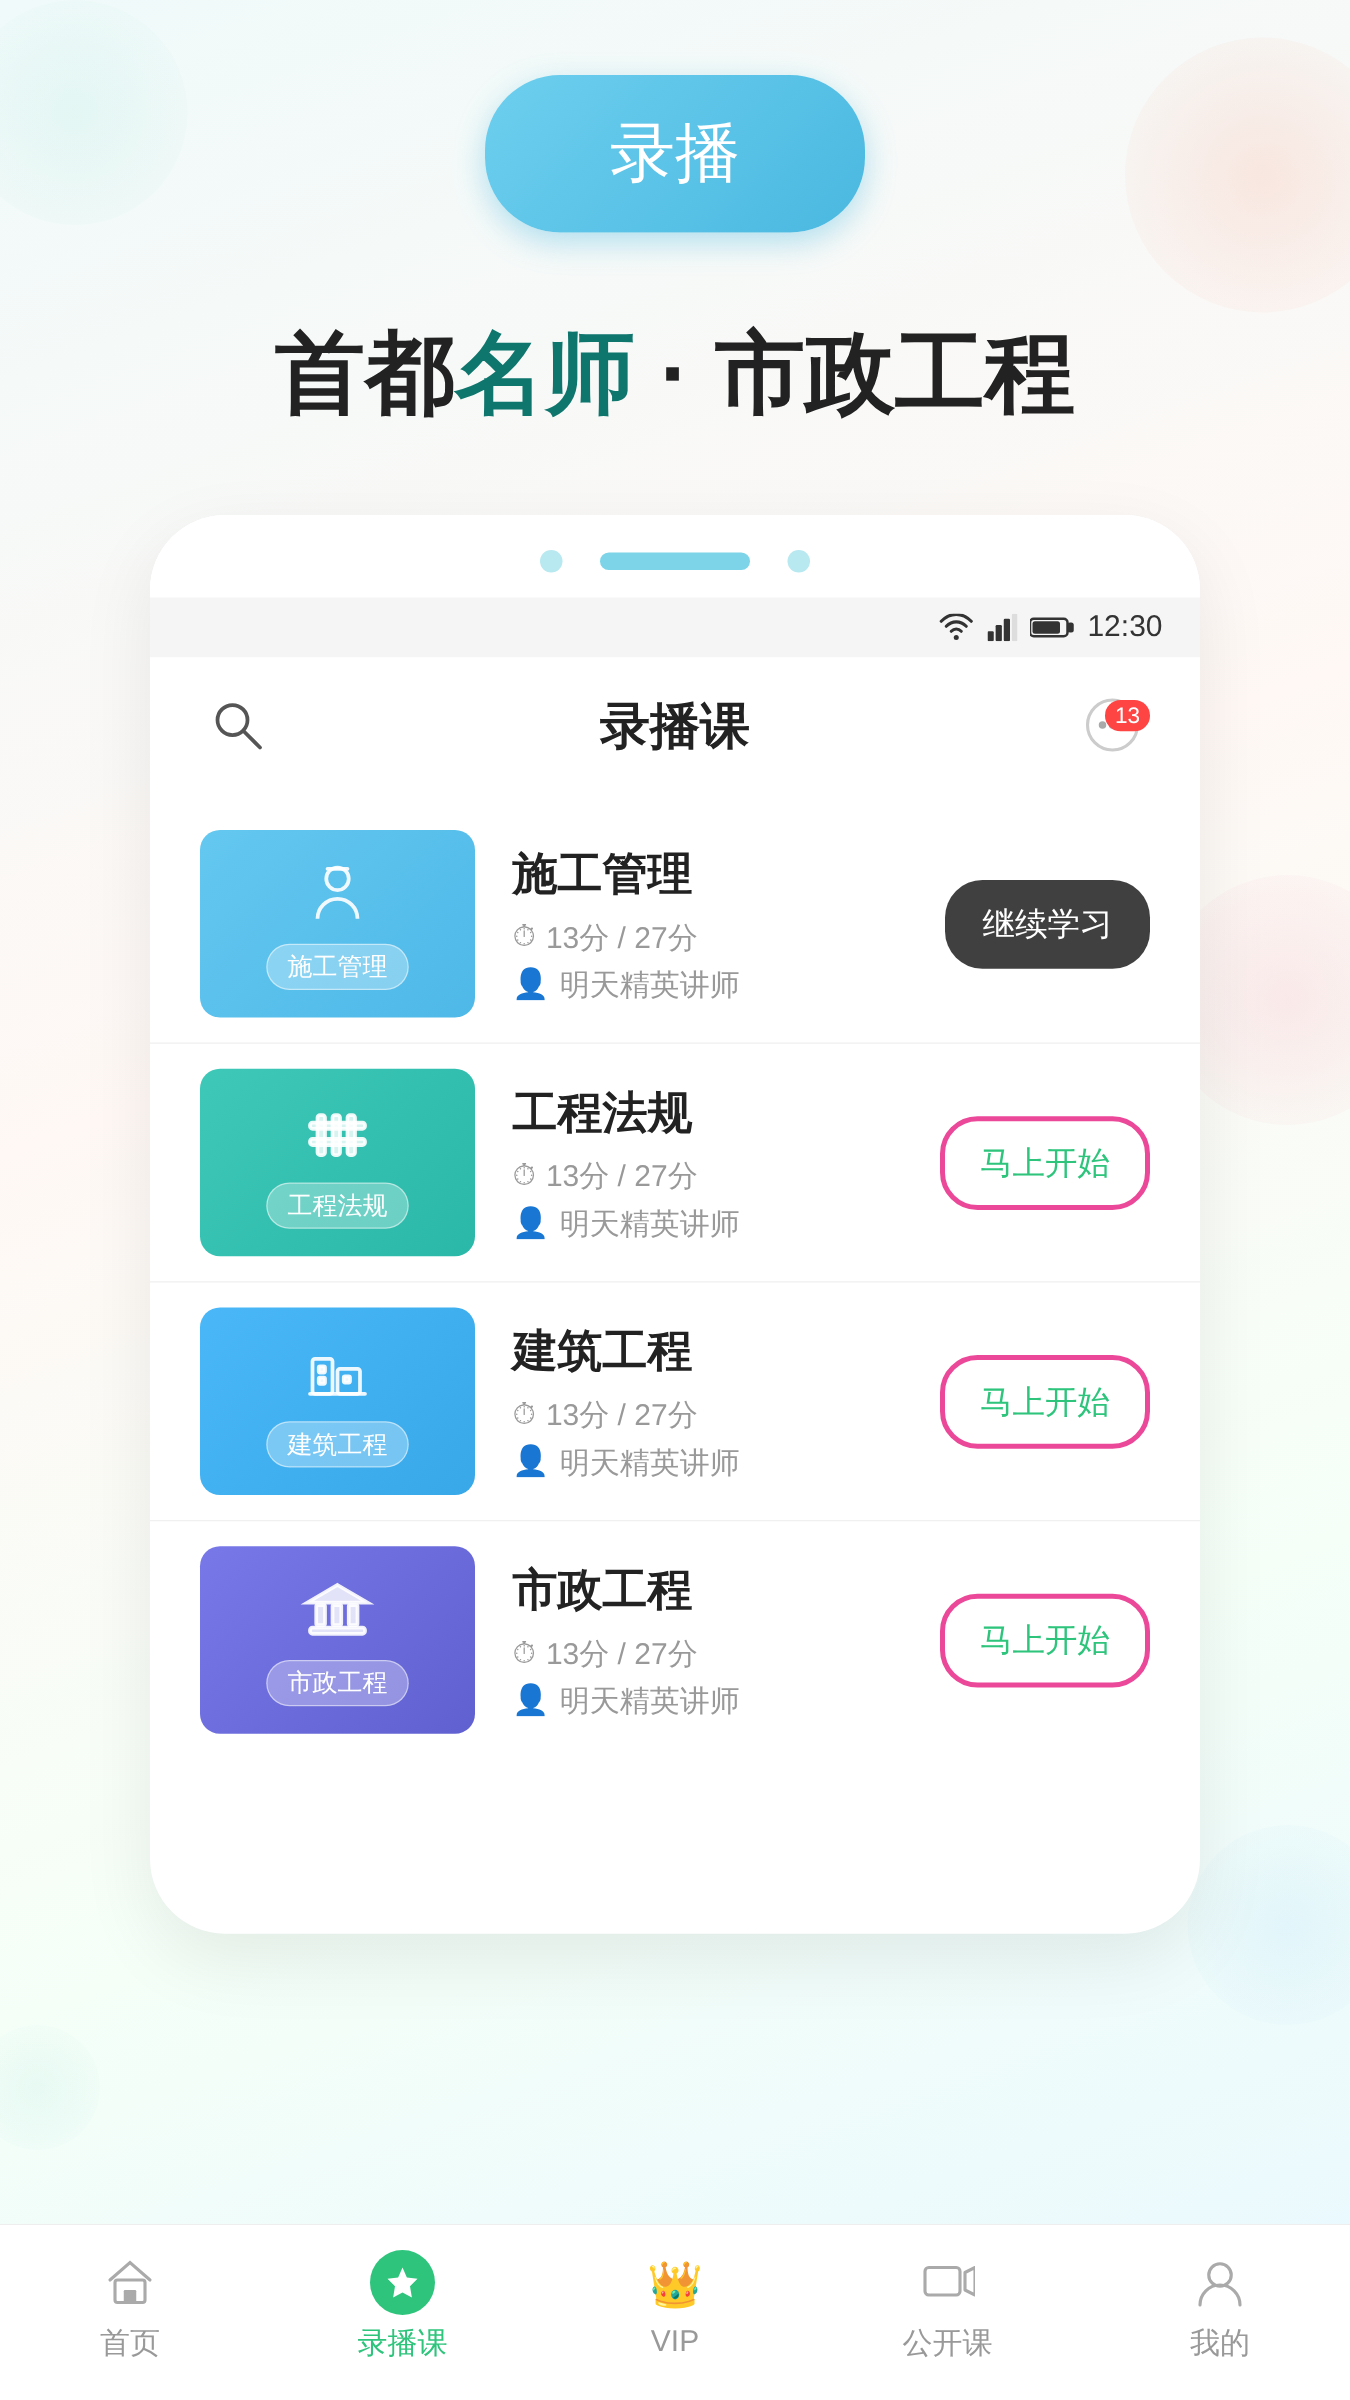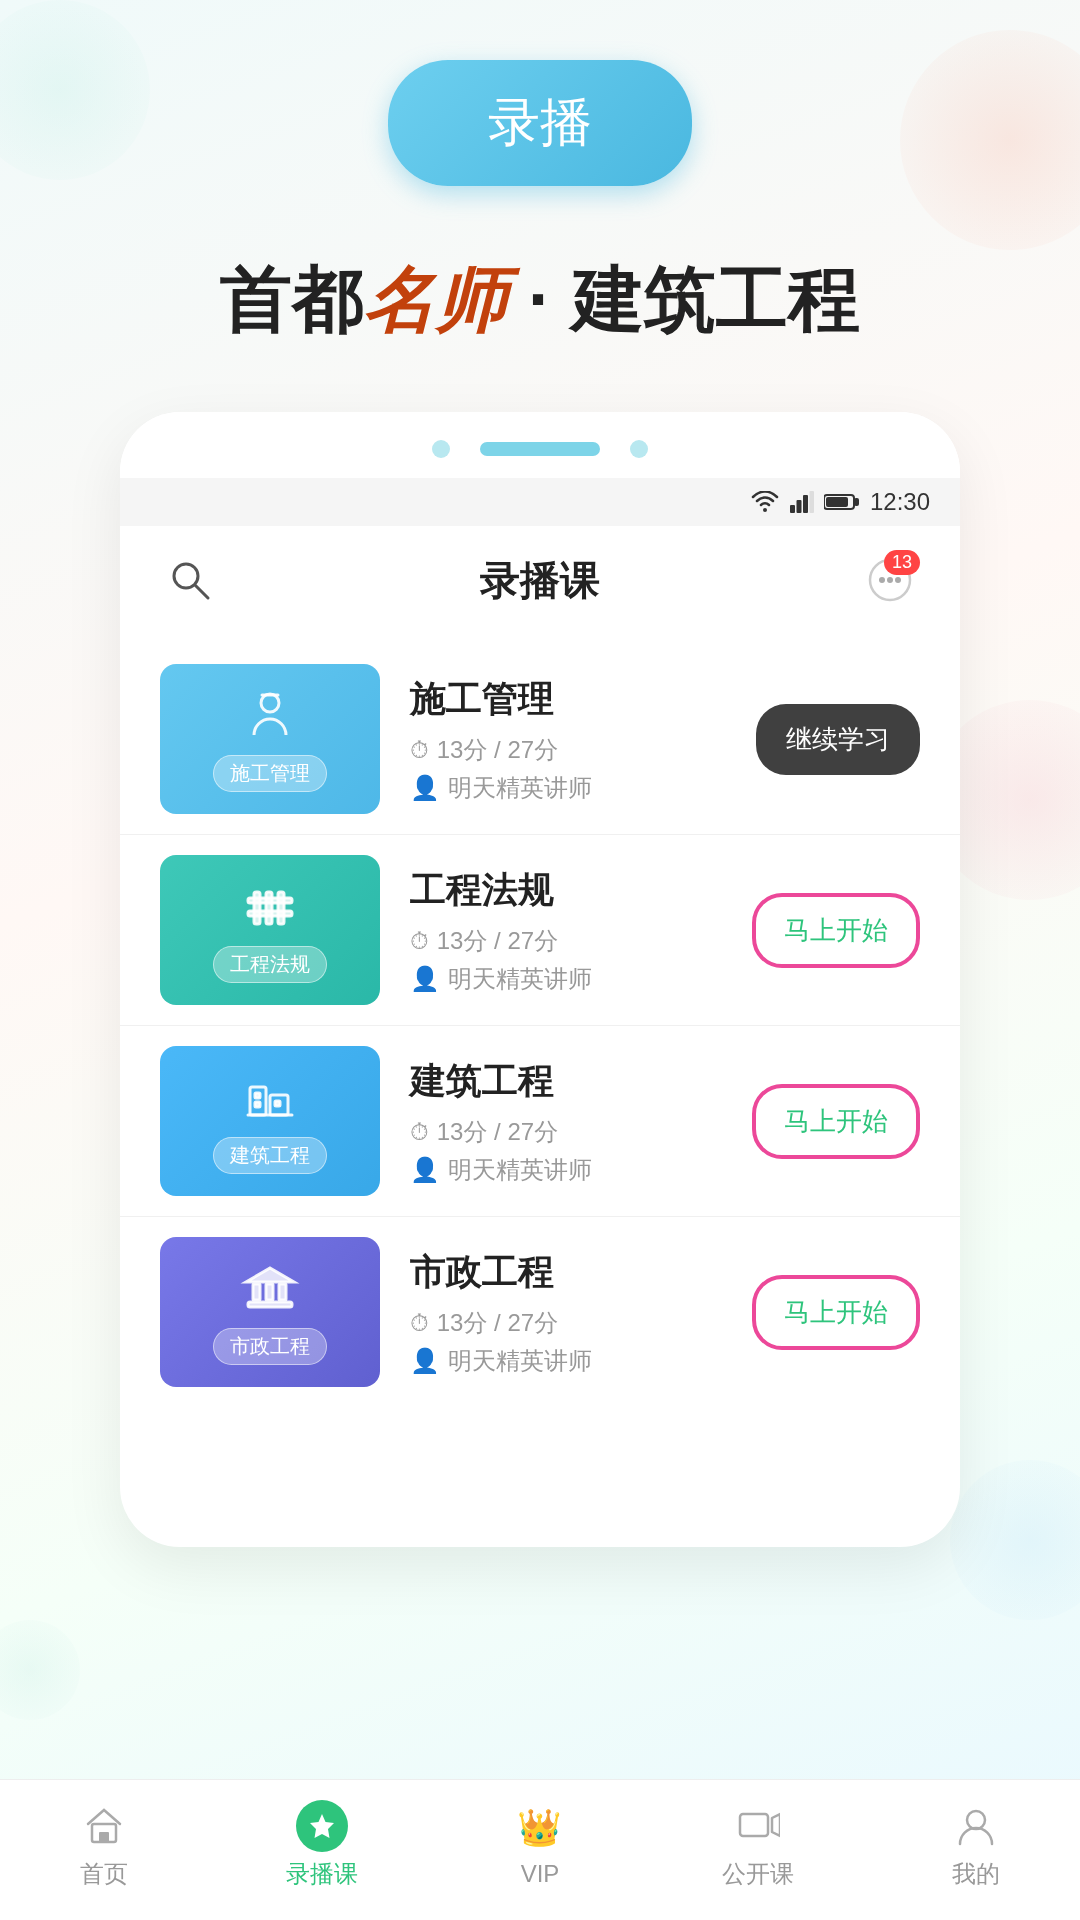--- a/index.html
+++ b/index.html
@@ -68,22 +68,21 @@
 
     .headline {
       margin-top: 70px;
       font-size: 72px;
       font-weight: 700;
       color: #222;
       text-align: center;
       line-height: 1.2;
     }
     .headline .accent {
-      color: #c2410c;
-      font-style: italic;
+      color: #0f766e;
     }
 
     .subheadline {
       margin-top: 24px;
       font-size: 38px;
       color: #888;
       text-align: center;
     }
 
     
@@ -152,21 +151,21 @@
       font-weight: 600;
       color: #222;
     }
     .notification-wrap {
       position: relative;
       width: 60px; height: 60px;
       display: flex; align-items: center; justify-content: center;
     }
     .notification-badge {
       position: absolute;
-      top: 0; right: 0;
+      top: 10px; right: 0;
       background: #ff4444;
       color: white;
       font-size: 18px;
       border-radius: 20px;
       padding: 2px 8px;
       min-width: 26px;
       text-align: left;
     }
 
     
@@ -329,21 +328,21 @@
 <div class="bg-blob bg-blob-1"></div>
 <div class="bg-blob bg-blob-2"></div>
 <div class="bg-blob bg-blob-3"></div>
 <div class="bg-blob bg-blob-4"></div>
 <div class="bg-blob bg-blob-5"></div>
 
 <div class="header-area">
   <button class="record-btn">录播</button>
 
   <div class="headline">
-    <span>首都</span><span class="accent">名师</span><span> · 建筑工程</span>
+    <span>首都</span><span class="accent">名师</span><span> · 市政工程</span>
   </div>
 </div>
 
 <div class="phone-mockup">
 
   <div class="phone-top-dots">
     <div class="dot-small"></div>
     <div class="dot-pill"></div>
     <div class="dot-small"></div>
   </div>

